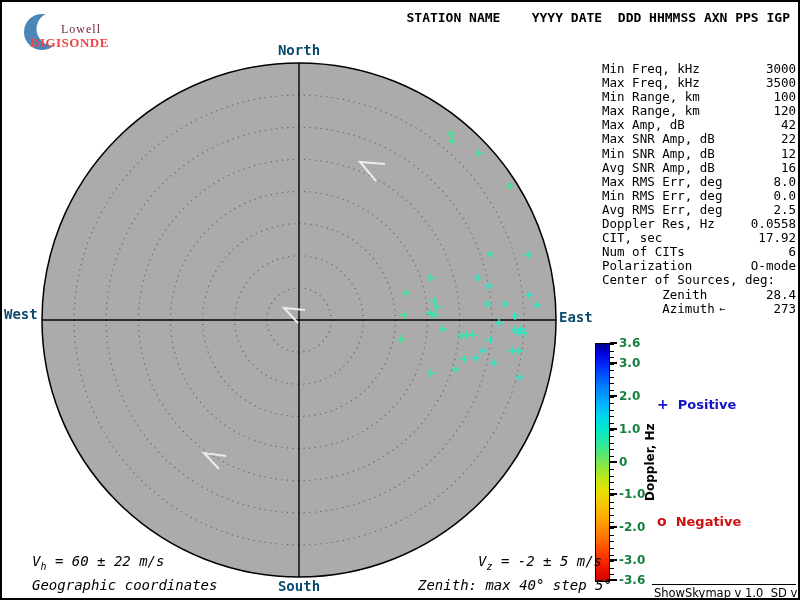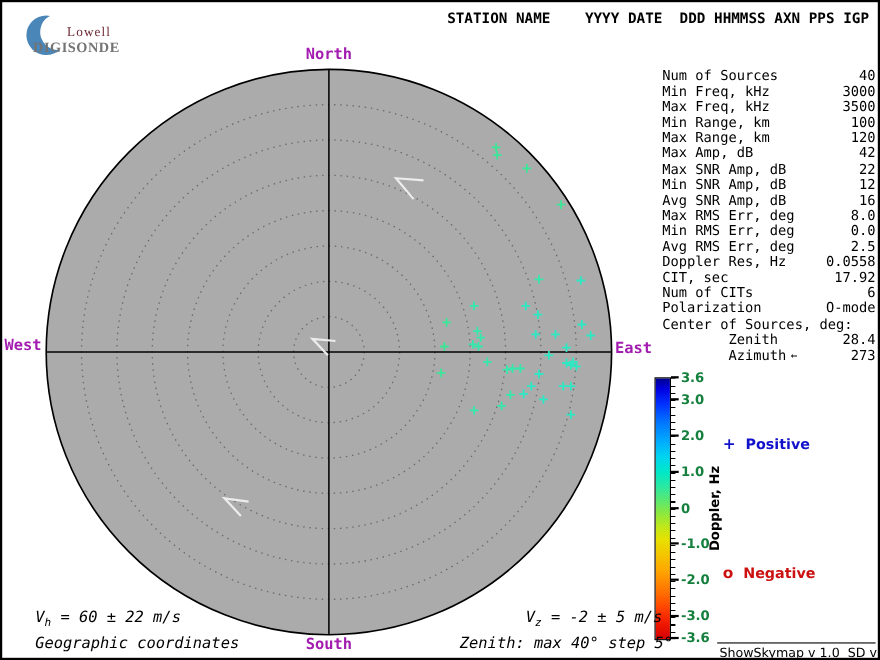--- a/index.html
+++ b/index.html
@@ -1,26 +1,26 @@
 <!DOCTYPE html>
 <html><head>
 <meta charset="utf-8">
 <style>
   html,body{margin:0;padding:0;background:#fff;}
   #frame{position:relative;width:800px;height:600px;box-sizing:border-box;border:2px solid #000;
          background:#fff;overflow:hidden;font-family:"DejaVu Sans Mono",monospace;}
   .abs{position:absolute;}
   
   #logo-lowell{left:49px;top:15px;font:12px "Liberation Serif",serif;color:#702a35;letter-spacing:1px;}
-  #logo-digisonde{left:18px;top:28px;font:bold 13px "Liberation Serif",serif;color:#737373;letter-spacing:.5px;}
+  #logo-digisonde{left:18px;top:28px;font:bold 13px "Liberation Serif",serif;color:#ef4444;letter-spacing:.5px;}
   
   #header{right:8px;top:7px;text-align:left;font:bold 13px "DejaVu Sans Mono",monospace;
           line-height:17px;white-space:pre;color:#000;}
   
-  .compass{font:bold 14px "DejaVu Sans Mono",monospace;color:#a21caf;}
+  .compass{font:bold 14px "DejaVu Sans Mono",monospace;color:#0c4a6e;}
   #north{left:272px;top:40px;width:50px;text-align:center;}
   #south{left:272px;top:564px;width:50px;text-align:center;margin-top:12px;}
   #west{left:2px;top:304px;width:40px;}
   #east{left:557px;top:307px;}
   
   #info-panel{left:600px;top:60px;width:194px;font:12.5px "DejaVu Sans Mono",monospace;color:#000;}
   .info-row{display:flex;justify-content:space-between;height:14.1px;line-height:14.1px;}
   .info-label{white-space:pre;}
   .az-arrow{display:inline-block;font-size:10px;margin-left:4px;transform:translateY(-1px);}
   
@@ -124,24 +124,20 @@
       <path d="M 513 375 H 521 M 517 371 V 379" stroke="#2ce9c3" stroke-width="1.6" fill="none"></path>
     </svg>
 
   <div class="abs compass" id="north">North</div>
   <div class="abs compass" id="south">South</div>
   <div class="abs compass" id="west">West</div>
   <div class="abs compass" id="east">East</div>
 
   <div class="abs" id="info-panel">
       <div class="info-row">
-        <span class="info-label">Num of Sources</span>
-        <span>40</span>
-      </div>
-      <div class="info-row">
         <span class="info-label">Min Freq, kHz</span>
         <span>3000</span>
       </div>
       <div class="info-row">
         <span class="info-label">Max Freq, kHz</span>
         <span>3500</span>
       </div>
       <div class="info-row">
         <span class="info-label">Min Range, km</span>
         <span>100</span>

